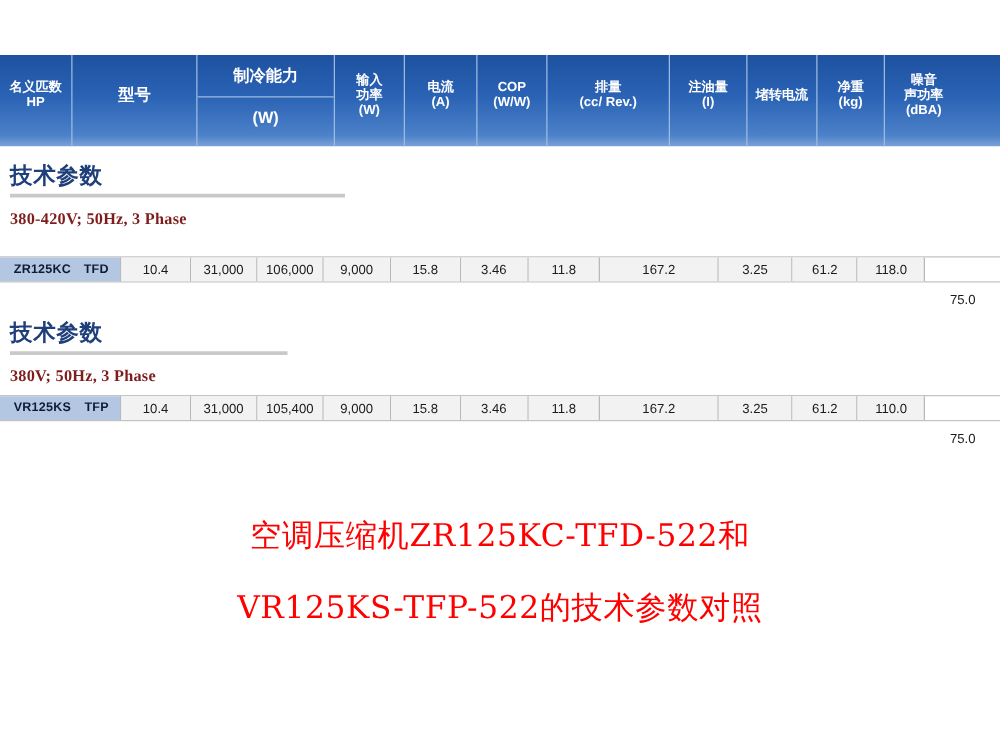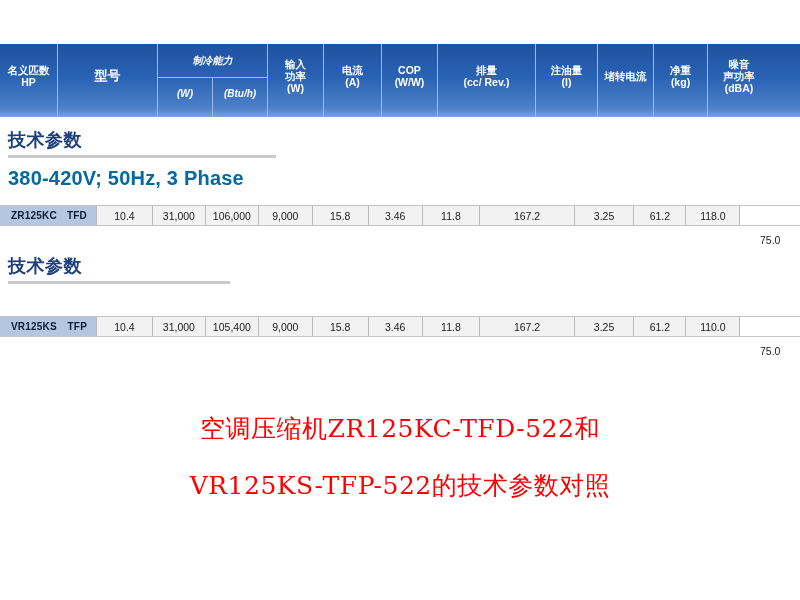--- a/index.html
+++ b/index.html
@@ -49,22 +49,21 @@
 
   
   .hgroup {
     position: relative;
     box-sizing: border-box;
     border-right: 1px solid #9dbbe0;
     display: flex;
     flex-direction: column;
     color: #fff;
     font-weight: bold;
-    font-size: 10px;
-    font-style: italic;
+    font-size: 13px;
   }
   .hgroup-title {
     height: 33px;
     display: flex;
     align-items: center;
     justify-content: center;
     border-bottom: 1px solid #9dbbe0;
   }
   .hgroup-subs {
     flex: 1;
@@ -88,25 +87,26 @@
     font-size: 18px;
     font-weight: bold;
     letter-spacing: 0.5px;
   }
   .sec-rule {
     height: 3px;
     background: #c9c9c9;
     margin-top: 3px;
   }
   .sec-sub {
-    color: #0369a1;
-    font-size: 20px;
+    color: #7f1d1d;
+    font-size: 13px;
     font-weight: bold;
     margin-top: 9px;
     letter-spacing: 0.2px;
+    font-family: Liberation Serif, serif;
   }
 
   
   .datarow {
     position: absolute;
     left: 0;
     width: 800px;
     height: 21px;
     display: flex;
     box-sizing: border-box;
@@ -161,21 +161,20 @@
   </div>
 
   <div class="hcol simple" style="width:100px">
     <span class="hlabel" style="font-size:13px">型号</span>
   </div>
 
   <div class="hgroup" style="width:110px">
     <div class="hgroup-title">制冷能力</div>
     <div class="hgroup-subs">
       <div class="hsub">(W)</div>
-      <div class="hsub">(Btu/h)</div>
     </div>
   </div>
 
   <div class="hcol simple" style="width:56px">
     <span class="hlabel">输入</span>
     <span class="hlabel">功率</span>
     <span class="hunit">(W)</span>
   </div>
 
   <div class="hcol simple" style="width:58px">
@@ -236,20 +235,21 @@
   <div class="dcell" style="width:98px">167.2</div>
   <div class="dcell" style="width:62px">3.25</div>
   <div class="dcell" style="width:54px">61.2</div>
   <div class="dcell" style="width:56px">118.0</div>
   <div class="dcell" style="width:62px">75.0</div>
 </div>
 
 <div class="section" style="top:254px; width:222px">
   <div class="sec-title">技术参数</div>
   <div class="sec-rule"></div>
+  <div class="sec-sub">380V; 50Hz, 3 Phase</div>
 </div>
 
 <div class="datarow" style="top:316px">
   <div class="dcell model" style="width:100px">
     <span>VR125KS</span>
     <span>TFP</span>
   </div>
   <div class="dcell" style="width:58px">10.4</div>
   <div class="dcell" style="width:55px">31,000</div>
   <div class="dcell" style="width:55px">105,400</div>

